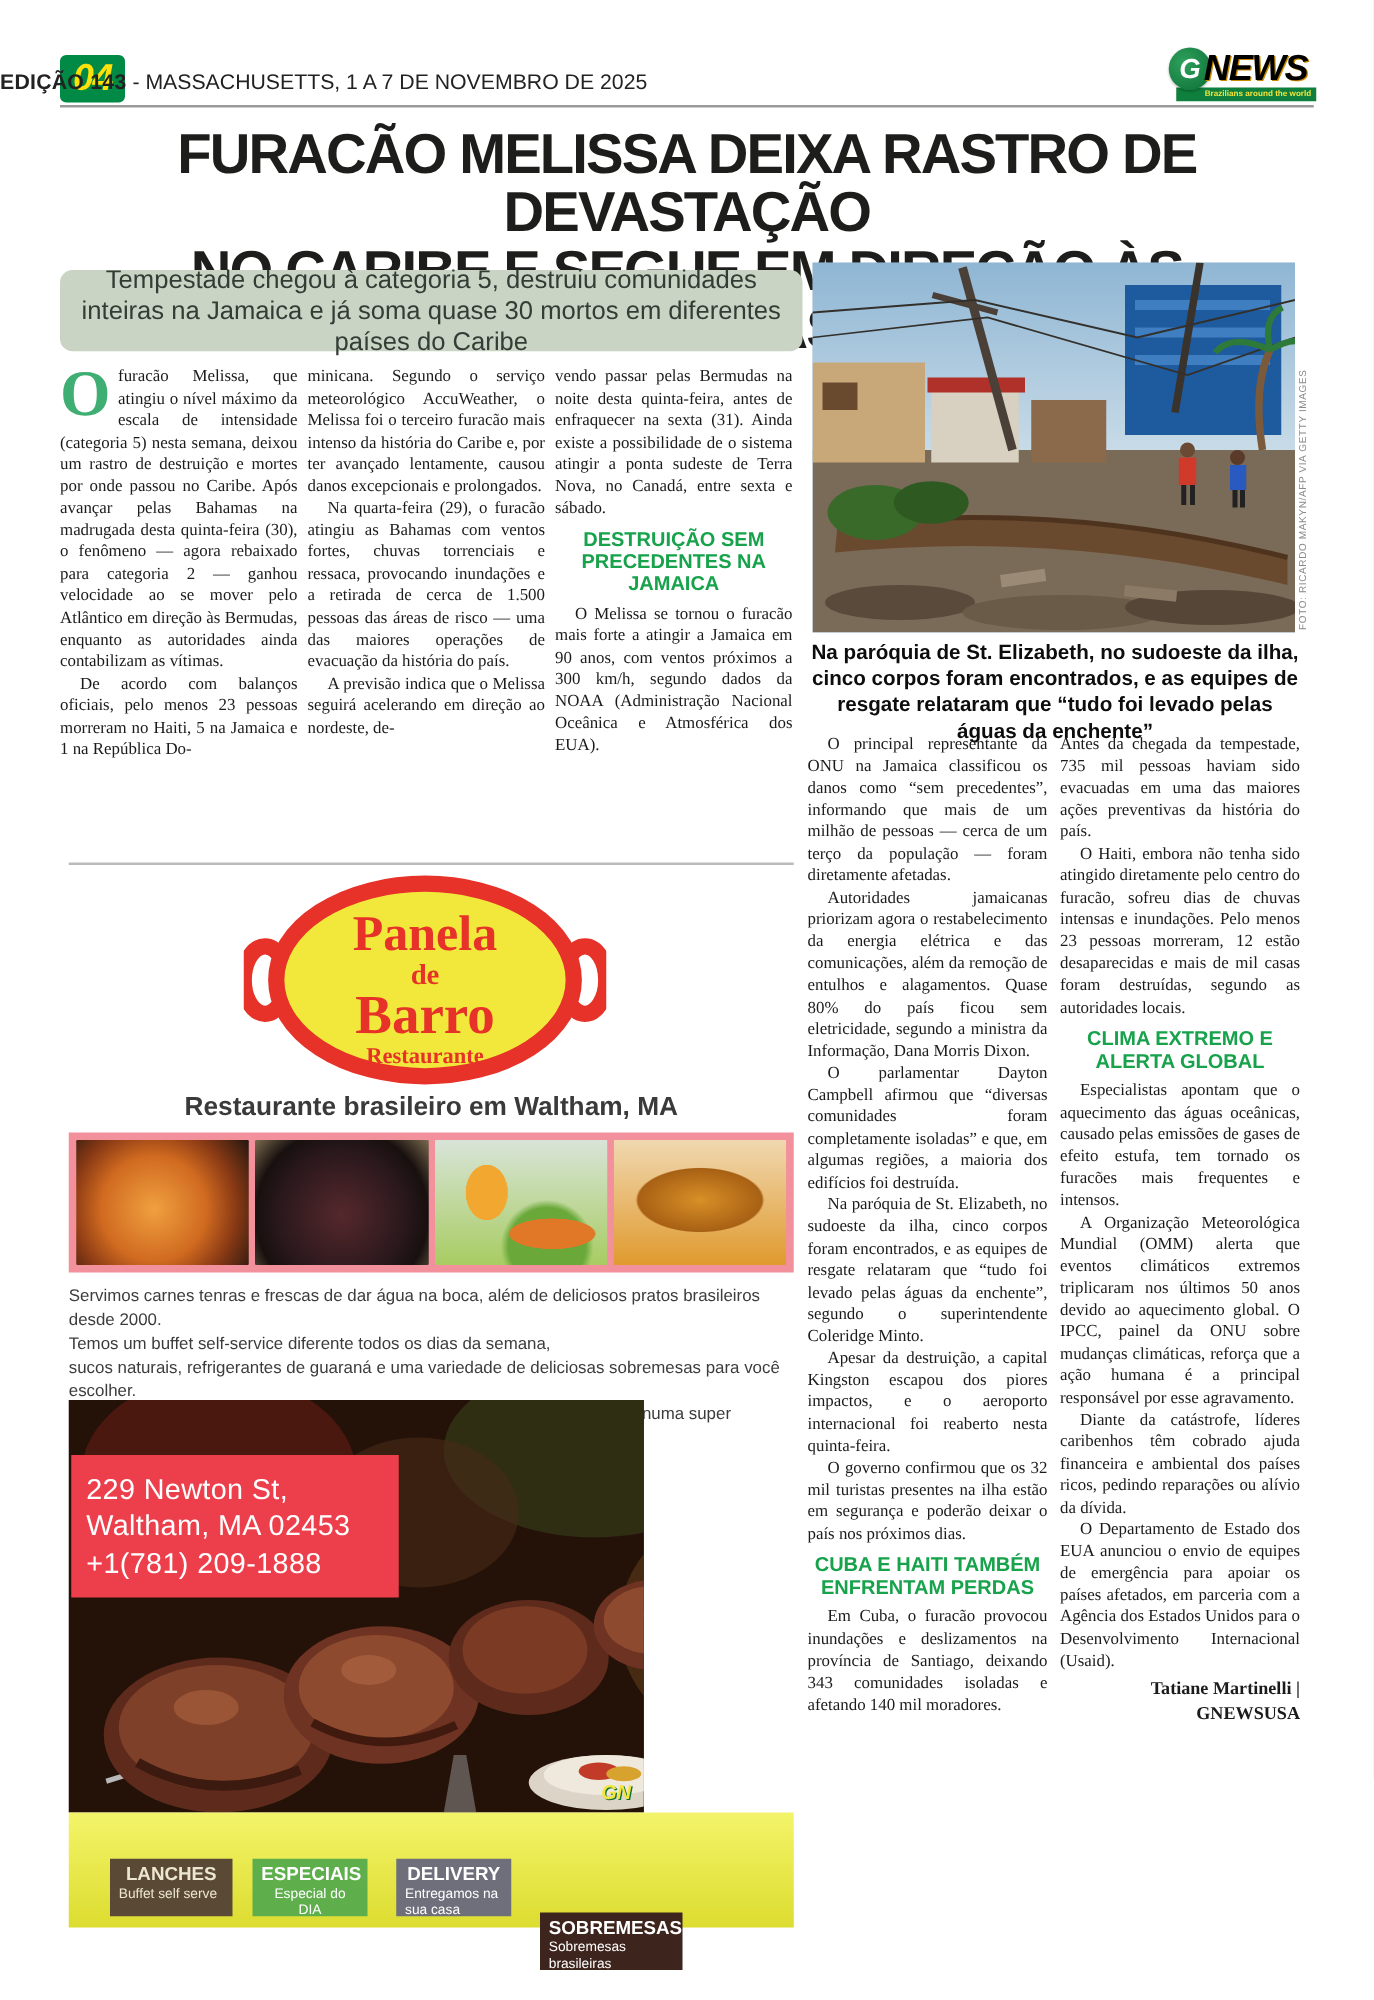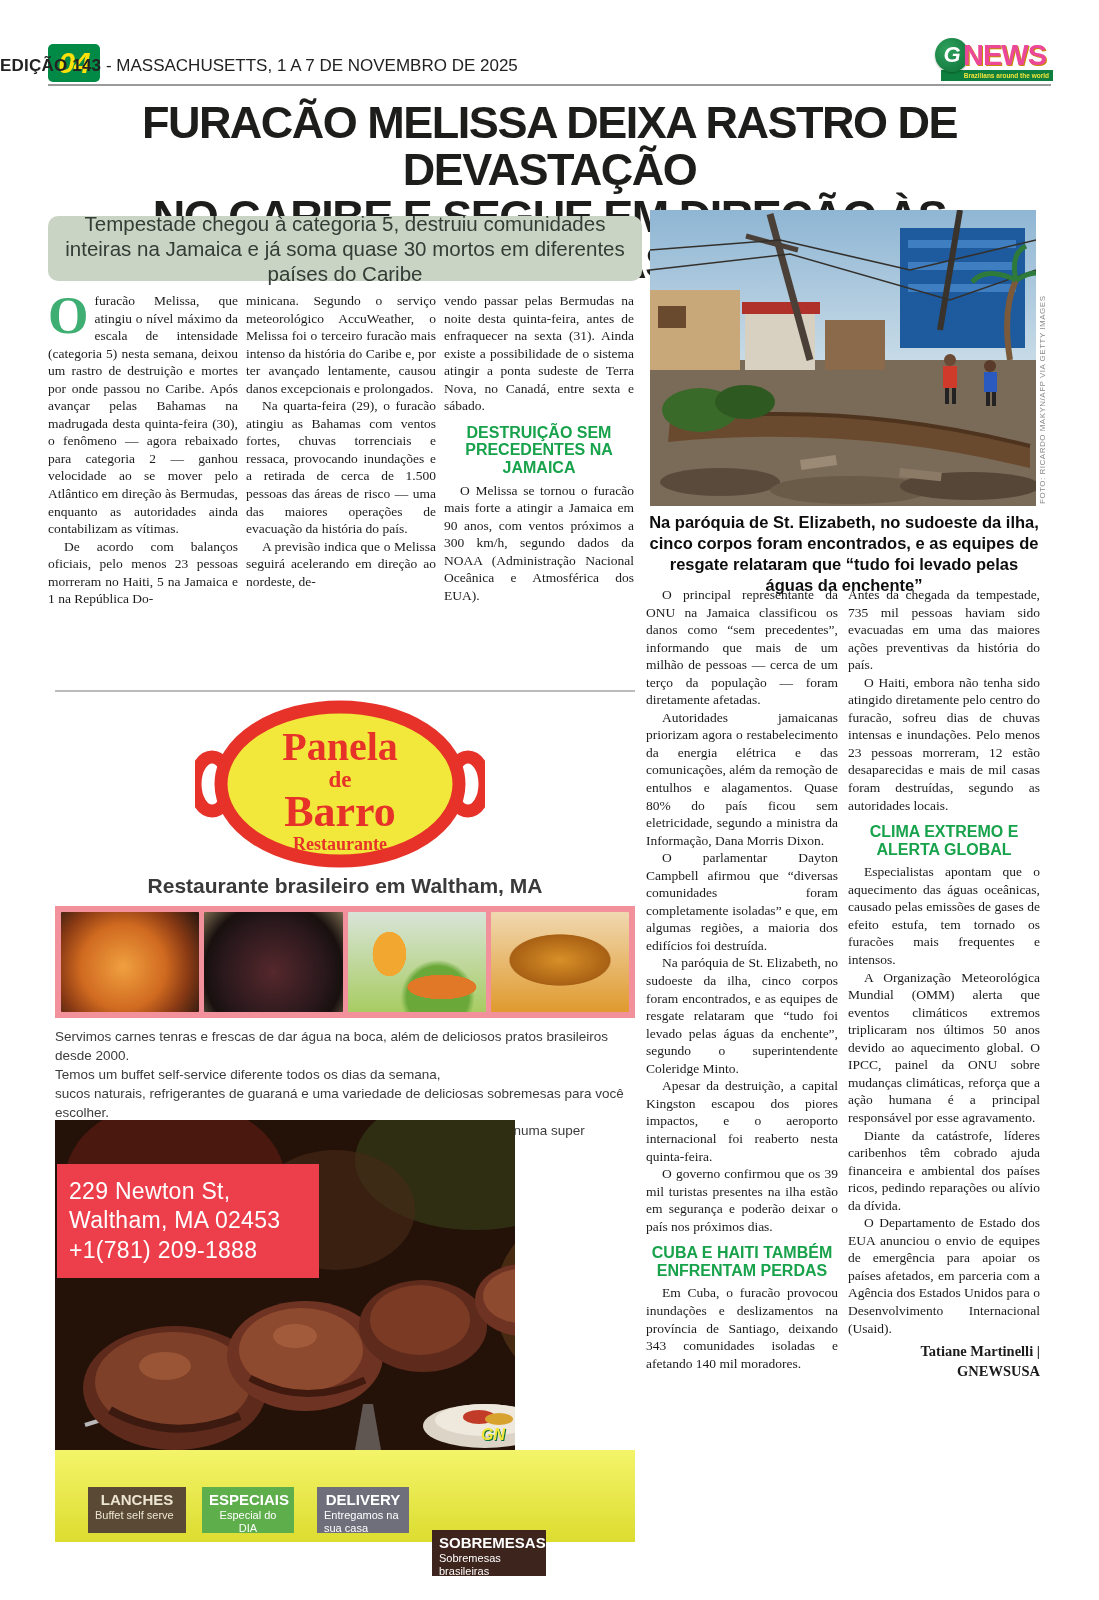--- a/index.html
+++ b/index.html
@@ -11,21 +11,21 @@
             border-radius:5px;color:#FFE10A;font-weight:bold;font-style:italic;font-size:30px;
             display:flex;align-items:center;justify-content:center;letter-spacing:-1px;}
   .edition{position:absolute;left:0;top:56px;width:100%;text-align:left;font-size:17px;color:#222;}
   .edition b{letter-spacing:0.2px;}
   .header-line{position:absolute;left:48px;top:84px;width:1003px;height:2px;background:#9a9a9a;}
   .gnews{position:absolute;right:46px;top:38px;width:118px;}
   .gnews-row{display:flex;align-items:center;}
   .gnews-g{width:34px;height:34px;border-radius:50%;background:radial-gradient(circle at 35% 35%, #2ea05c, #0B6E35);
            color:#fff;font-weight:bold;font-style:italic;font-size:22px;display:flex;align-items:center;
            justify-content:center;margin-right:-6px;box-shadow:0 1px 2px rgba(0,0,0,.3);}
-  .gnews-news{font-weight:bold;font-size:29px;color:#ec4899;letter-spacing:-1px;
+  .gnews-news{font-weight:bold;font-style:italic;font-size:29px;color:#000000;letter-spacing:-1px;
               text-shadow:1px 1px 0 #c98a00;}
   .gnews-bar{margin-top:-2px;margin-left:6px;background:#0E7F3C;color:#F2E53C;font-size:6.5px;
              text-align:right;padding:2px 4px;font-weight:bold;}
 
   
   .headline{position:absolute;left:40px;top:100px;width:1019px;text-align:center;color:#1d1d1b;
             font-weight:bold;font-size:45px;line-height:1.04;letter-spacing:-1.5px;}
   .subhead{position:absolute;left:48px;top:216px;width:566px;height:47px;background:#C9D4C4;
            border-radius:10px;padding:9px 14px;display:flex;align-items:center;justify-content:center;
            text-align:center;font-size:20.5px;line-height:1.22;color:#333c35;}
@@ -179,21 +179,21 @@
     <h4 class="col-heading">DESTRUIÇÃO SEM PRECEDENTES NA JAMAICA</h4>
     <p class="ind">O Melissa se tornou o furacão mais forte a atingir a Jamaica em 90 anos, com ventos próximos a 300 km/h, segundo dados da NOAA (Administração Nacional Oceânica e Atmosférica dos EUA).</p>
   </div>
 
   <div class="col" id="col4">
     <p class="ind">O principal representante da ONU na Jamaica classificou os danos como “sem precedentes”, informando que mais de um milhão de pessoas — cerca de um terço da população — foram diretamente afetadas.</p>
     <p class="ind">Autoridades jamaicanas priorizam agora o restabelecimento da energia elétrica e das comunicações, além da remoção de entulhos e alagamentos. Quase 80% do país ficou sem eletricidade, segundo a ministra da Informação, Dana Morris Dixon.</p>
     <p class="ind">O parlamentar Dayton Campbell afirmou que “diversas comunidades foram completamente isoladas” e que, em algumas regiões, a maioria dos edifícios foi destruída.</p>
     <p class="ind">Na paróquia de St. Elizabeth, no sudoeste da ilha, cinco corpos foram encontrados, e as equipes de resgate relataram que “tudo foi levado pelas águas da enchente”, segundo o superintendente Coleridge Minto.</p>
     <p class="ind">Apesar da destruição, a capital Kingston escapou dos piores impactos, e o aeroporto internacional foi reaberto nesta quinta-feira.</p>
-    <p class="ind">O governo confirmou que os 39 mil turistas presentes na ilha estão em segurança e poderão deixar o país nos próximos dias.</p>
+    <p class="ind">O governo confirmou que os 32 mil turistas presentes na ilha estão em segurança e poderão deixar o país nos próximos dias.</p>
     <h4 class="col-heading">CUBA E HAITI TAMBÉM ENFRENTAM PERDAS</h4>
     <p class="ind">Em Cuba, o furacão provocou inundações e deslizamentos na província de Santiago, deixando 343 comunidades isoladas e afetando 140 mil moradores.</p>
   </div>
 
   <div class="col" id="col5">
     <p>Antes da chegada da tempestade, 735 mil pessoas haviam sido evacuadas em uma das maiores ações preventivas da história do país.</p>
     <p class="ind">O Haiti, embora não tenha sido atingido diretamente pelo centro do furacão, sofreu dias de chuvas intensas e inundações. Pelo menos 23 pessoas morreram, 12 estão desaparecidas e mais de mil casas foram destruídas, segundo as autoridades locais.</p>
     <h4 class="col-heading">CLIMA EXTREMO E ALERTA GLOBAL</h4>
     <p class="ind">Especialistas apontam que o aquecimento das águas oceânicas, causado pelas emissões de gases de efeito estufa, tem tornado os furacões mais frequentes e intensos.</p>
     <p class="ind">A Organização Meteorológica Mundial (OMM) alerta que eventos climáticos extremos triplicaram nos últimos 50 anos devido ao aquecimento global. O IPCC, painel da ONU sobre mudanças climáticas, reforça que a ação humana é a principal responsável por esse agravamento.</p>

